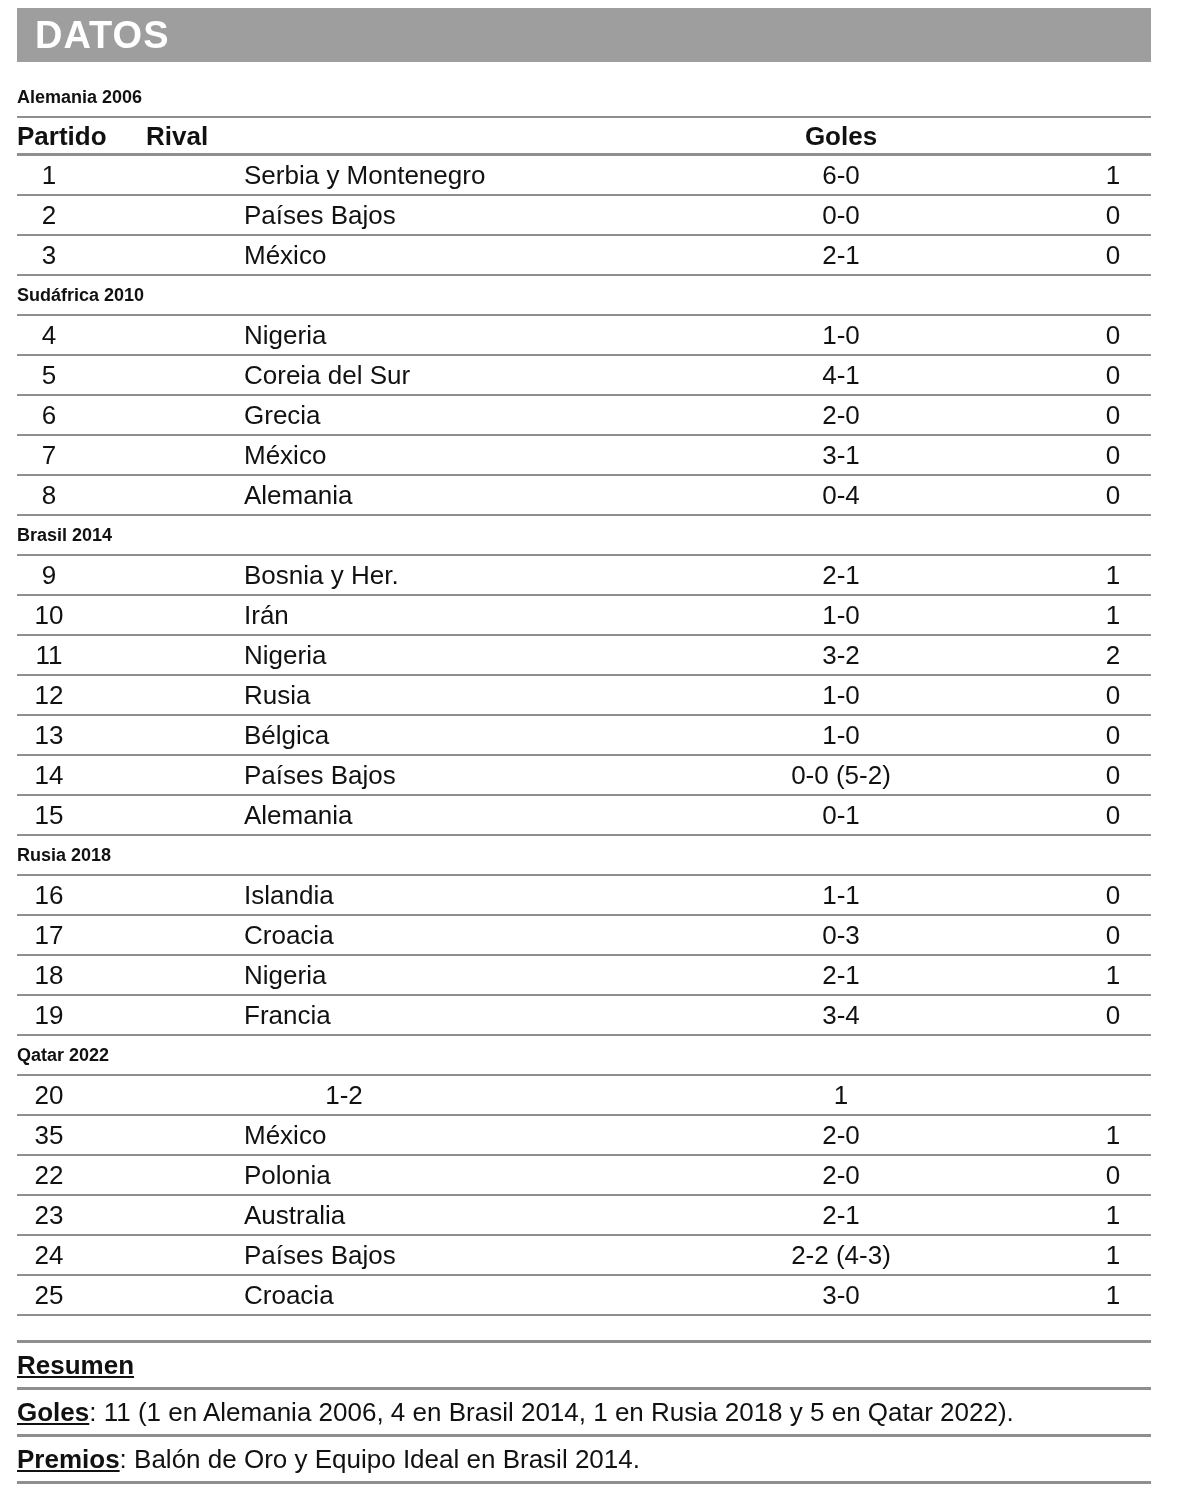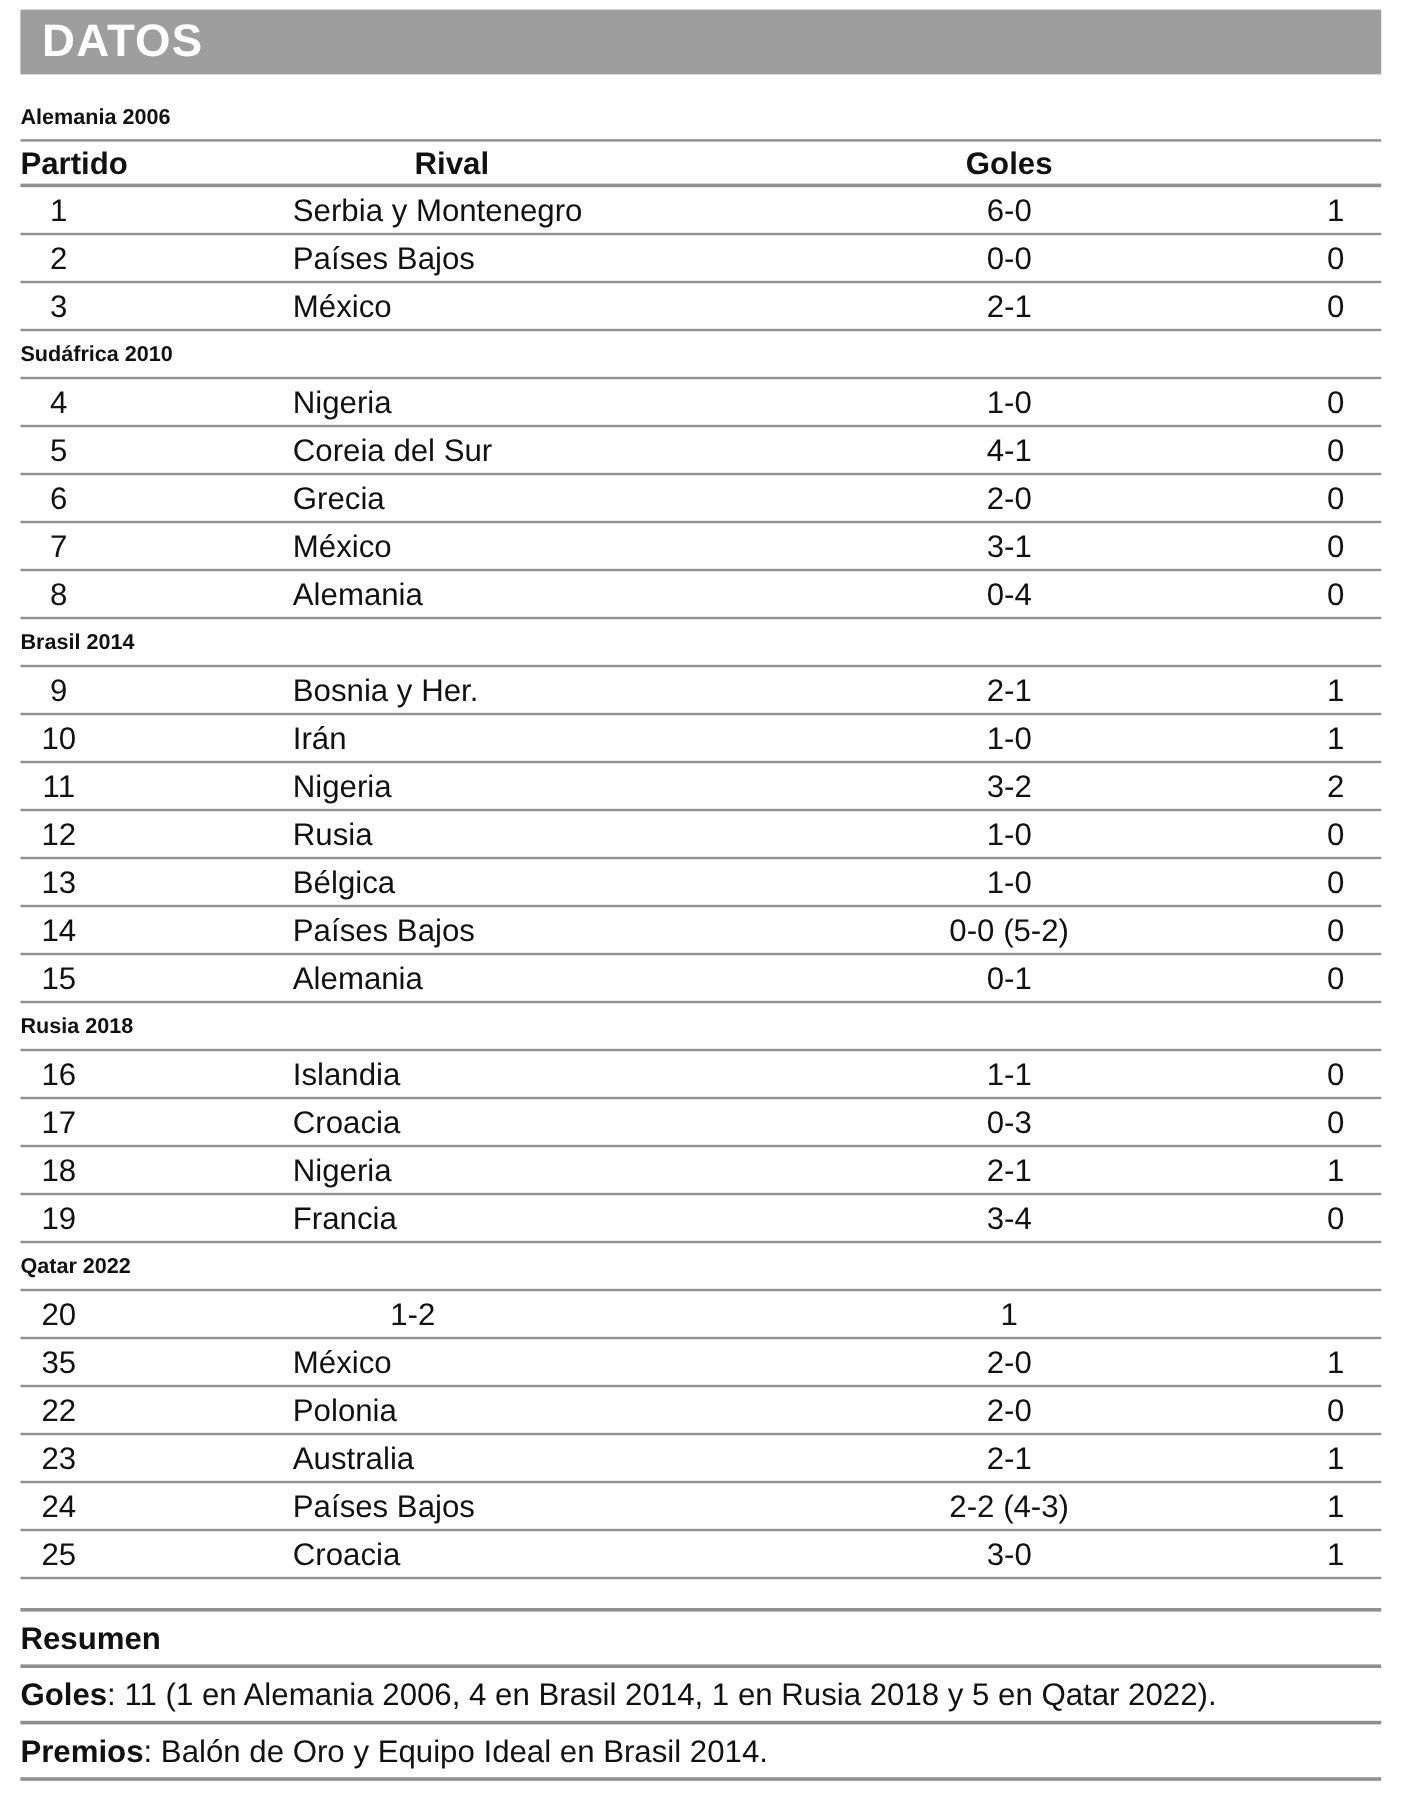--- a/index.html
+++ b/index.html
@@ -26,34 +26,34 @@
     align-items:center;height:40px;box-sizing:border-box;
     border-bottom:2px solid #8f8f8f;font-size:26px;line-height:1;
   }
   .grid-row .c1{text-align:center;}
   .grid-row .c2{padding-left:163px;white-space:nowrap;}
   .grid-row .c3{text-align:center;white-space:nowrap;}
   .grid-row .c4{text-align:center;}
 
   .header-row{height:38px;border-bottom:3px solid #8f8f8f;font-weight:bold;}
   .header-row .c1{text-align:left;white-space:nowrap;}
-  .header-row .c2{padding-left:65px;text-align:center;}
+  .header-row .c2{padding-left:65px;}
 
   .section-row{
     display:flex;align-items:center;height:40px;box-sizing:border-box;
     border-bottom:2px solid #8f8f8f;font-weight:bold;font-size:18px;line-height:1;
   }
 
   
   .summary{margin-top:24px;border-top:3px solid #8f8f8f;}
   .summary .line{
     height:47px;box-sizing:border-box;border-bottom:3px solid #8f8f8f;
     display:flex;align-items:center;font-size:26px;line-height:1;white-space:nowrap;
   }
-  .summary .lbl{font-weight:bold;}
+  .summary .lbl{font-weight:bold;text-decoration:underline;}
 </style>
 </head>
 <body>
 
 <div class="wrap">
 
   <div class="title-bar">
     <span class="t">DATOS</span>
   </div>
 

